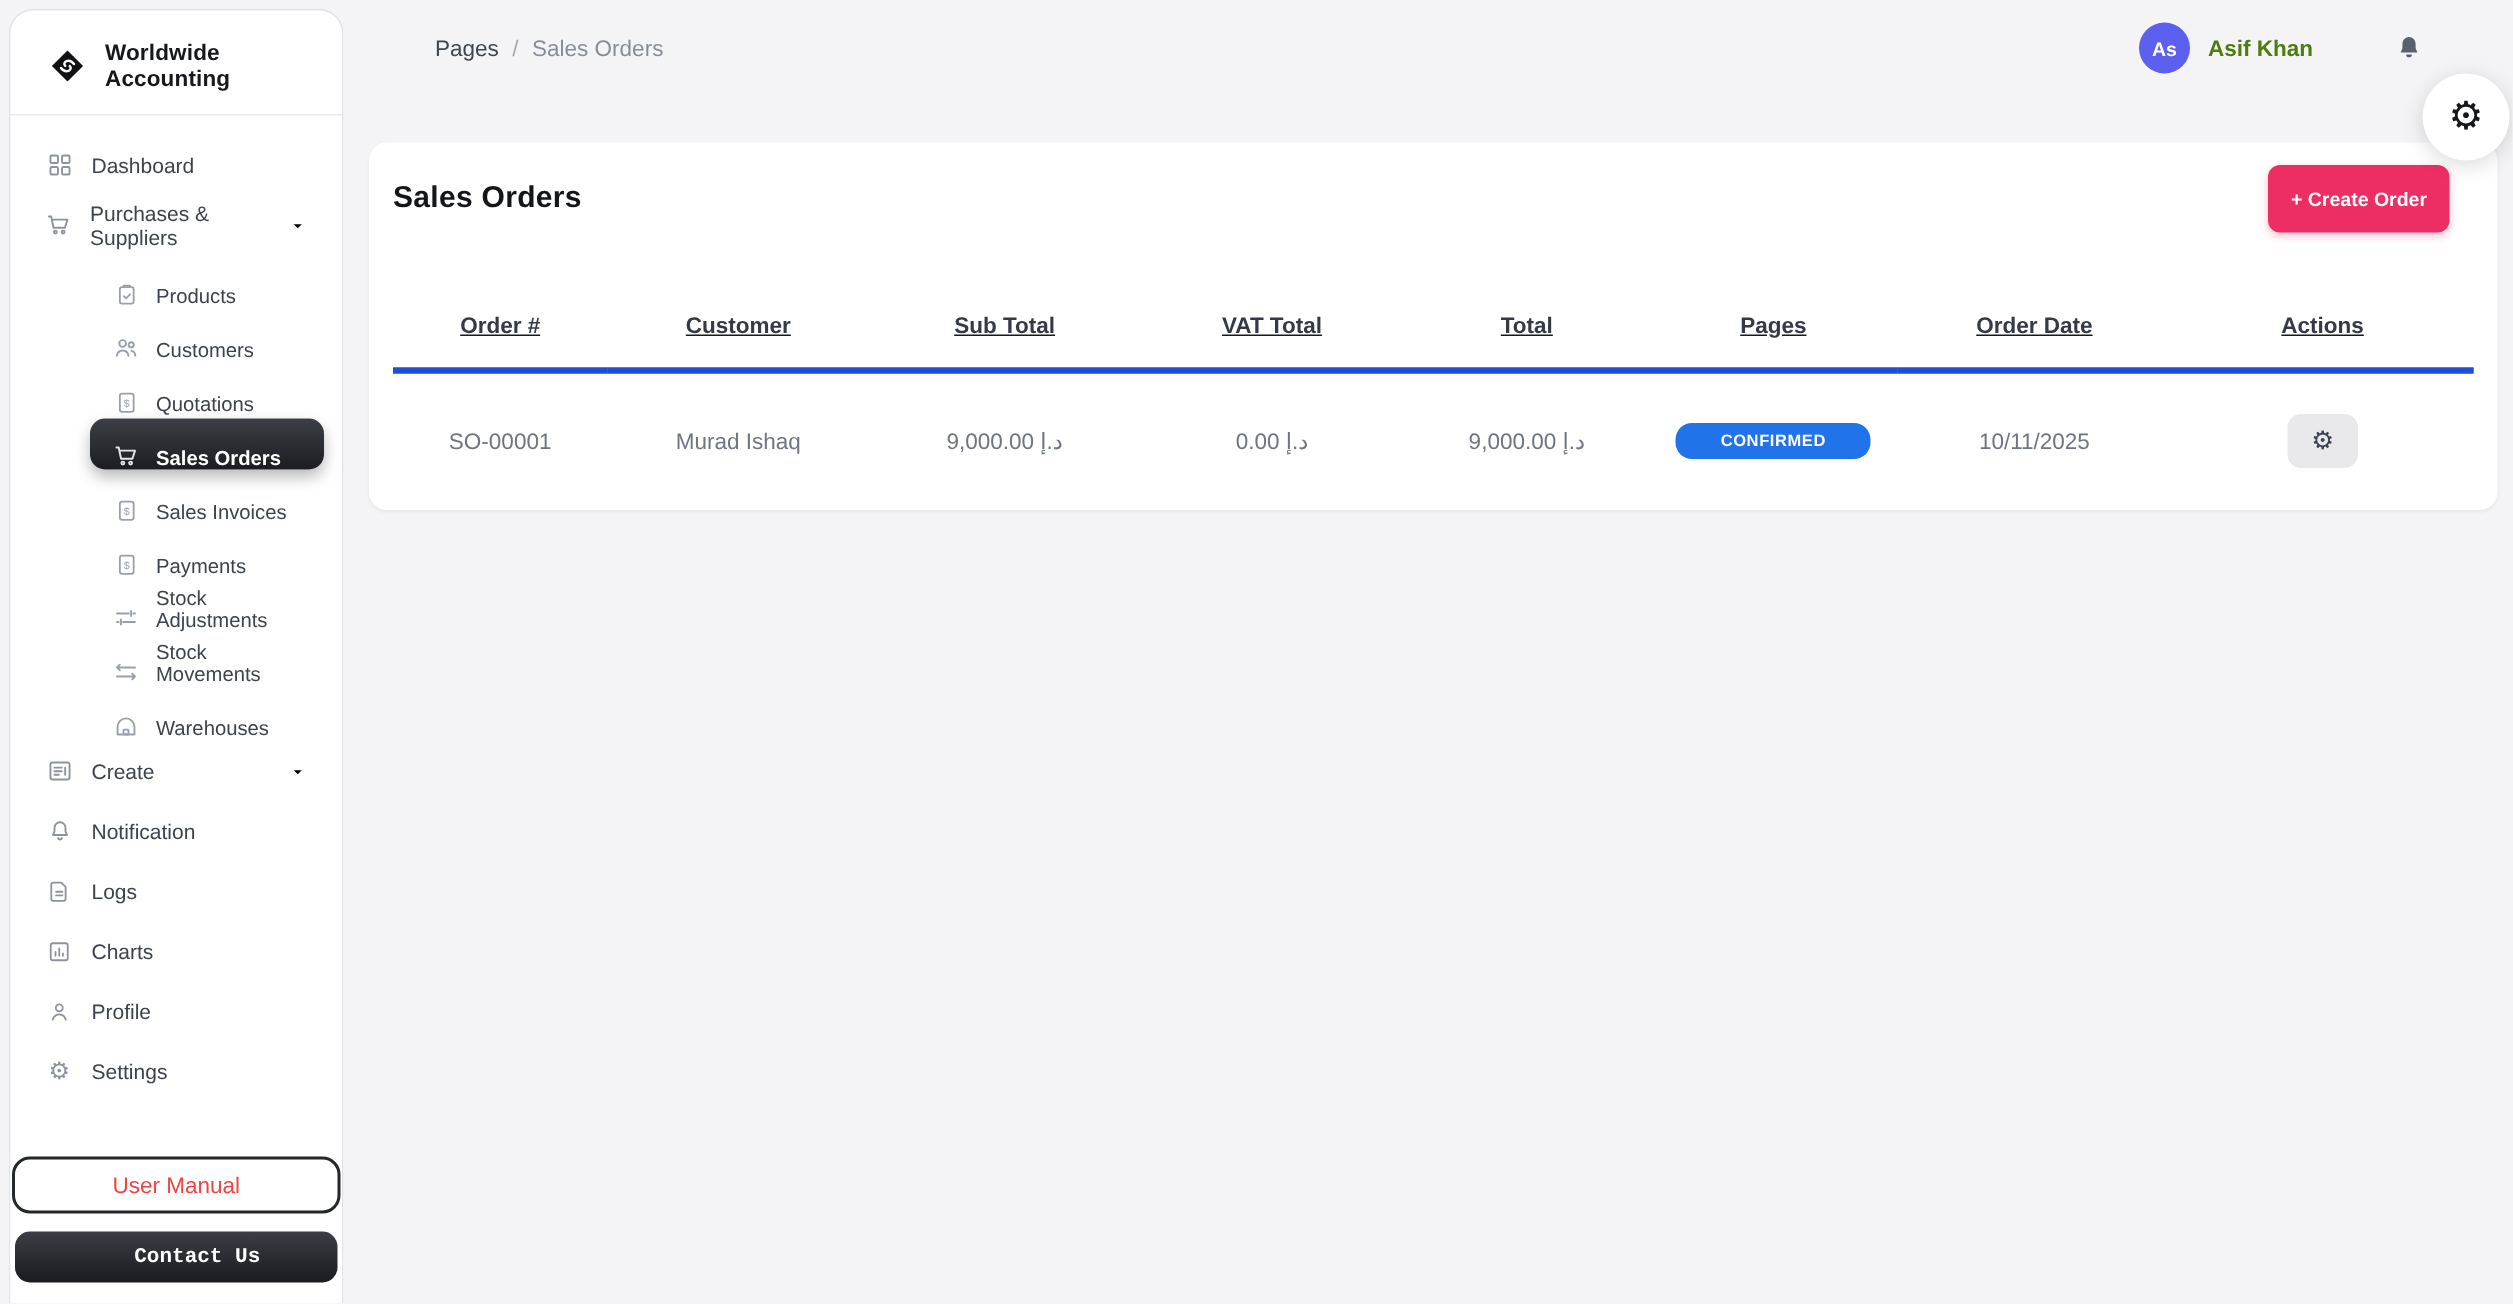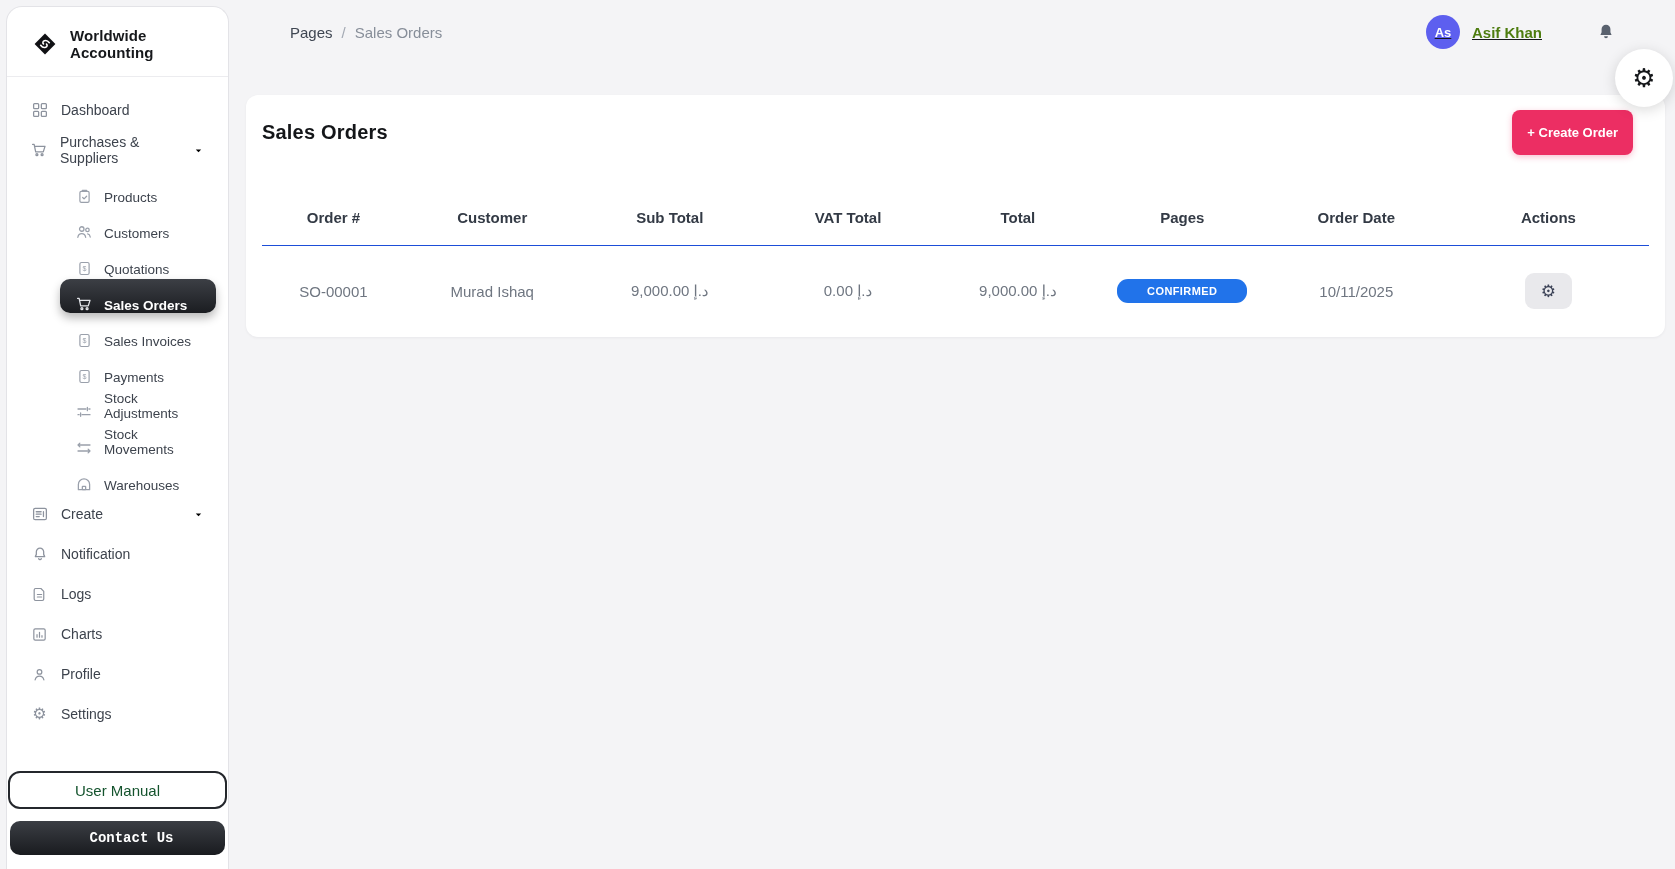--- a/index.html
+++ b/index.html
@@ -50,36 +50,36 @@
     box-shadow:0 5px 10px rgba(0,0,0,.28);
   }
   .sub-item.active-dark .icon { color:#e3e5e9; }
   .gear-glyph { font-family:"DejaVu Sans", sans-serif; line-height:1; }
   .sidebar-bottom {
     position:absolute; left:0; right:0; bottom:0; background:#fff;
     padding:4px 1px 14px; display:flex; flex-direction:column; gap:12px; z-index:6;
   }
   .user-manual-btn {
     height:38px; background:#fff; border:2px solid #24272c; border-radius:12px;
-    font-family:inherit; font-size:15px; font-weight:500; color:#14532d; cursor:pointer;
+    font-family:inherit; font-size:15px; font-weight:500; color:#ef4444; cursor:pointer;
   }
   .contact-btn {
     height:34px; margin:0 2px; border:none; border-radius:10px;
     background:linear-gradient(180deg,#3b3e44,#191b1f);
     color:#fff; font-family:Liberation Mono, monospace; font-size:14px; font-weight:700; cursor:pointer;padding-left:28px;
   }
 
   
   .main { margin-left:229px; height:100%; }
   .topbar { height:64px; display:flex; align-items:center; padding:0 57px 0 61px; }
   .breadcrumb { display:flex; align-items:center; gap:9px; font-size:15px; }
   .bc-root { color:#3f4652; font-weight:500; cursor:pointer; }
   .bc-sep { color:#a3a9b3; }
   .bc-current { color:#878e99; }
-  .user-chip { margin-left:auto; display:flex; align-items:center; gap:12px; cursor:pointer;text-decoration:underline; }
+  .user-chip { margin-left:auto; display:flex; align-items:center; gap:12px; cursor:pointer; }
   .avatar {
     width:34px; height:34px; border-radius:50%; background:#5d5fef; color:#fff;
     font-size:13px; font-weight:700; display:flex; align-items:center; justify-content:center;
   }
   .user-name { font-size:15px; font-weight:600; color:#4d7c0f; }
   .bell-btn { margin-left:52px; background:none; border:none; cursor:pointer; padding:2px; }
   .fab {
     position:absolute; top:49px; right:2px; width:58px; height:58px; border-radius:50%;
     background:#fff; box-shadow:0 3px 14px rgba(0,0,0,.15);
     display:flex; align-items:center; justify-content:center;
@@ -94,21 +94,21 @@
   }
   .card-header { display:flex; align-items:flex-start; }
   .page-title { font-size:20px; font-weight:700; color:#141619; letter-spacing:.2px; }
   .create-btn {
     margin-left:auto; margin-top:-11px; margin-right:16px;
     background:#ec2e63; color:#fff; border:none; border-radius:8px;
     padding:15px 15px; font-family:inherit; font-size:13px; font-weight:700; cursor:pointer;
     box-shadow:0 2px 6px rgba(236,46,99,.3);
   }
   table { width:100%; border-collapse:collapse; margin-top:44px; table-layout:fixed; }
-  thead tr { border-bottom:1px solid #1d4ed8; }
+  thead tr { border-bottom:4px solid #1d4ed8;text-decoration:underline; }
   th { font-size:15px; font-weight:700; color:#333a45; padding:10px 4px 19px; text-align:center; }
   td { font-size:15px; color:#6f7681; padding:27px 4px 8px; text-align:center;margin-top:20px; }
   .status-badge {
     display:inline-block; background:#2173ea; color:#fff; font-size:11px; font-weight:700;
     letter-spacing:.4px; padding:6px 30px; border-radius:11px;
   }
   .action-btn {
     width:47px; height:36px; border:none; border-radius:9px; background:#e9e9ec;
     color:#3c4357; font-size:17px; display:inline-flex; align-items:center;
     justify-content:center; cursor:pointer;

